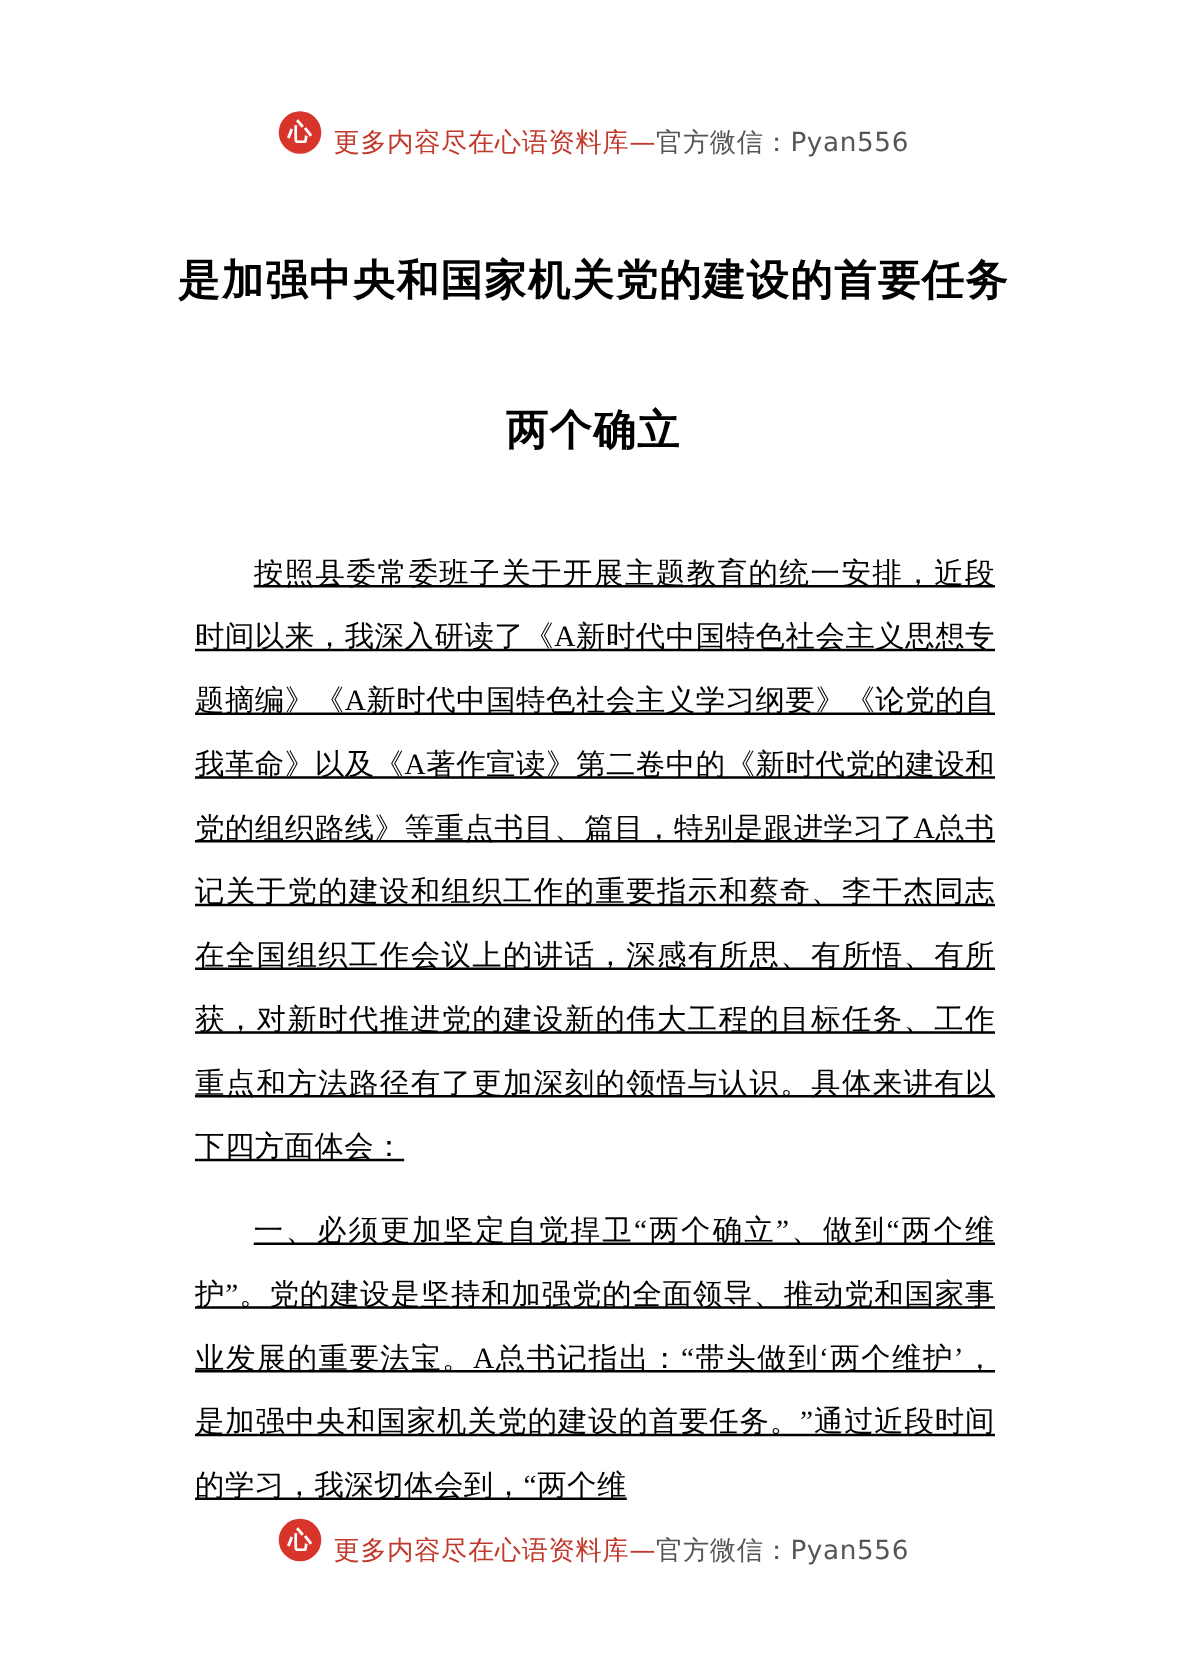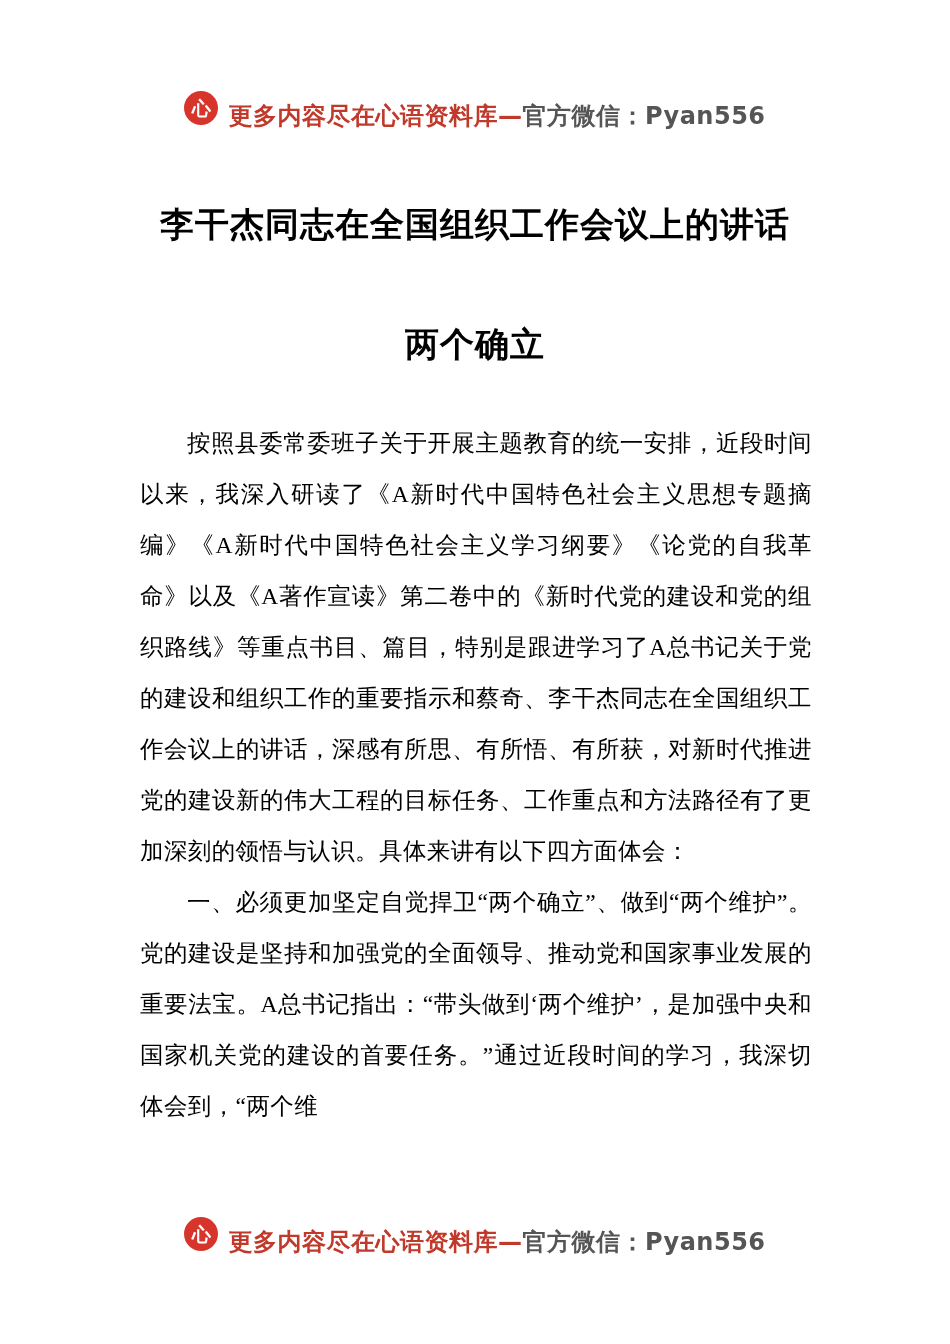--- a/index.html
+++ b/index.html
@@ -49,22 +49,22 @@
   }
   .wm-logo .glyph {
     color: #ffffff;
     font-size: 19px;
     line-height: 1;
     font-family: "DejaVu Sans", sans-serif;
     font-weight: bold;
   }
   .wm-text {
     font-family: "DejaVu Sans", "Liberation Sans", sans-serif;
-    font-size: 24px;
-    font-weight: bold;
+    font-size: 21px;
+    font-weight: normal;
     letter-spacing: 0.5px;
     white-space: nowrap;
     margin-top: 16px;
   }
   .wm-text .red { color: #c0392b; }
   .wm-text .gray { color: #555555; }
 
   
   .doc-title {
     position: absolute;
@@ -86,40 +86,41 @@
     left: 140px;
     top: 418px;
     width: 672px;
     font-size: 23.5px;
     line-height: 51px;
     text-align: justify;
     text-justify: inter-ideograph;
     letter-spacing: 0.4px;
   }
   .para {
-    margin: 0;
+    margin: 16px;
     text-indent: 2em;
+    text-decoration: underline;
   }
 </style>
 </head>
 <body>
 
 <div class="page">
 
   <div class="watermark top">
     <span class="wm-logo">
       <span class="glyph">心</span>
     </span>
     <span class="wm-text">
       <span class="red">更多内容尽在心语资料库—</span><span class="gray">官方微信：Pyan556</span>
     </span>
   </div>
 
   <div class="doc-title">
-    <span class="line1">李干杰同志在全国组织工作会议上的讲话</span>
+    <span class="line1">是加强中央和国家机关党的建设的首要任务</span>
     <span class="line2">两个确立</span>
   </div>
 
   <div class="body-text">
     <p class="para">按照县委常委班子关于开展主题教育的统一安排，近段时间以来，我深入研读了《A新时代中国特色社会主义思想专题摘编》《A新时代中国特色社会主义学习纲要》《论党的自我革命》以及《A著作宣读》第二卷中的《新时代党的建设和党的组织路线》等重点书目、篇目，特别是跟进学习了A总书记关于党的建设和组织工作的重要指示和蔡奇、李干杰同志在全国组织工作会议上的讲话，深感有所思、有所悟、有所获，对新时代推进党的建设新的伟大工程的目标任务、工作重点和方法路径有了更加深刻的领悟与认识。具体来讲有以下四方面体会：</p>
     <p class="para">一、必须更加坚定自觉捍卫“两个确立”、做到“两个维护”。党的建设是坚持和加强党的全面领导、推动党和国家事业发展的重要法宝。A总书记指出：“带头做到‘两个维护’，是加强中央和国家机关党的建设的首要任务。”通过近段时间的学习，我深切体会到，“两个维</p>
   </div>
 
   <div class="watermark bottom">
     <span class="wm-logo">

